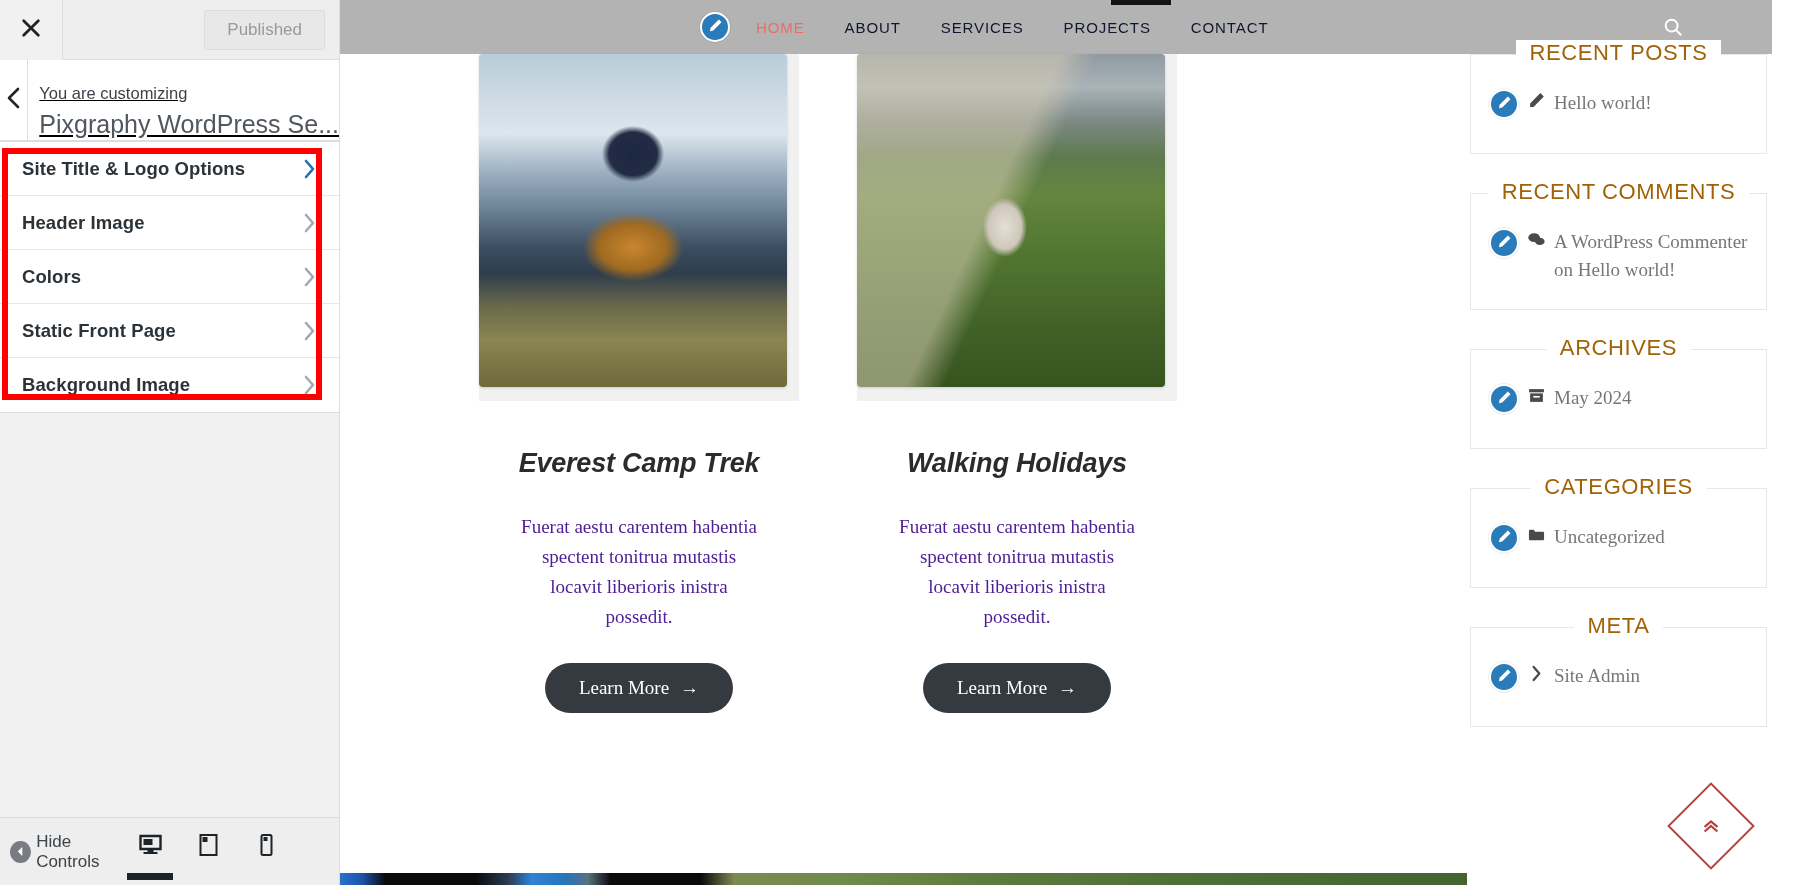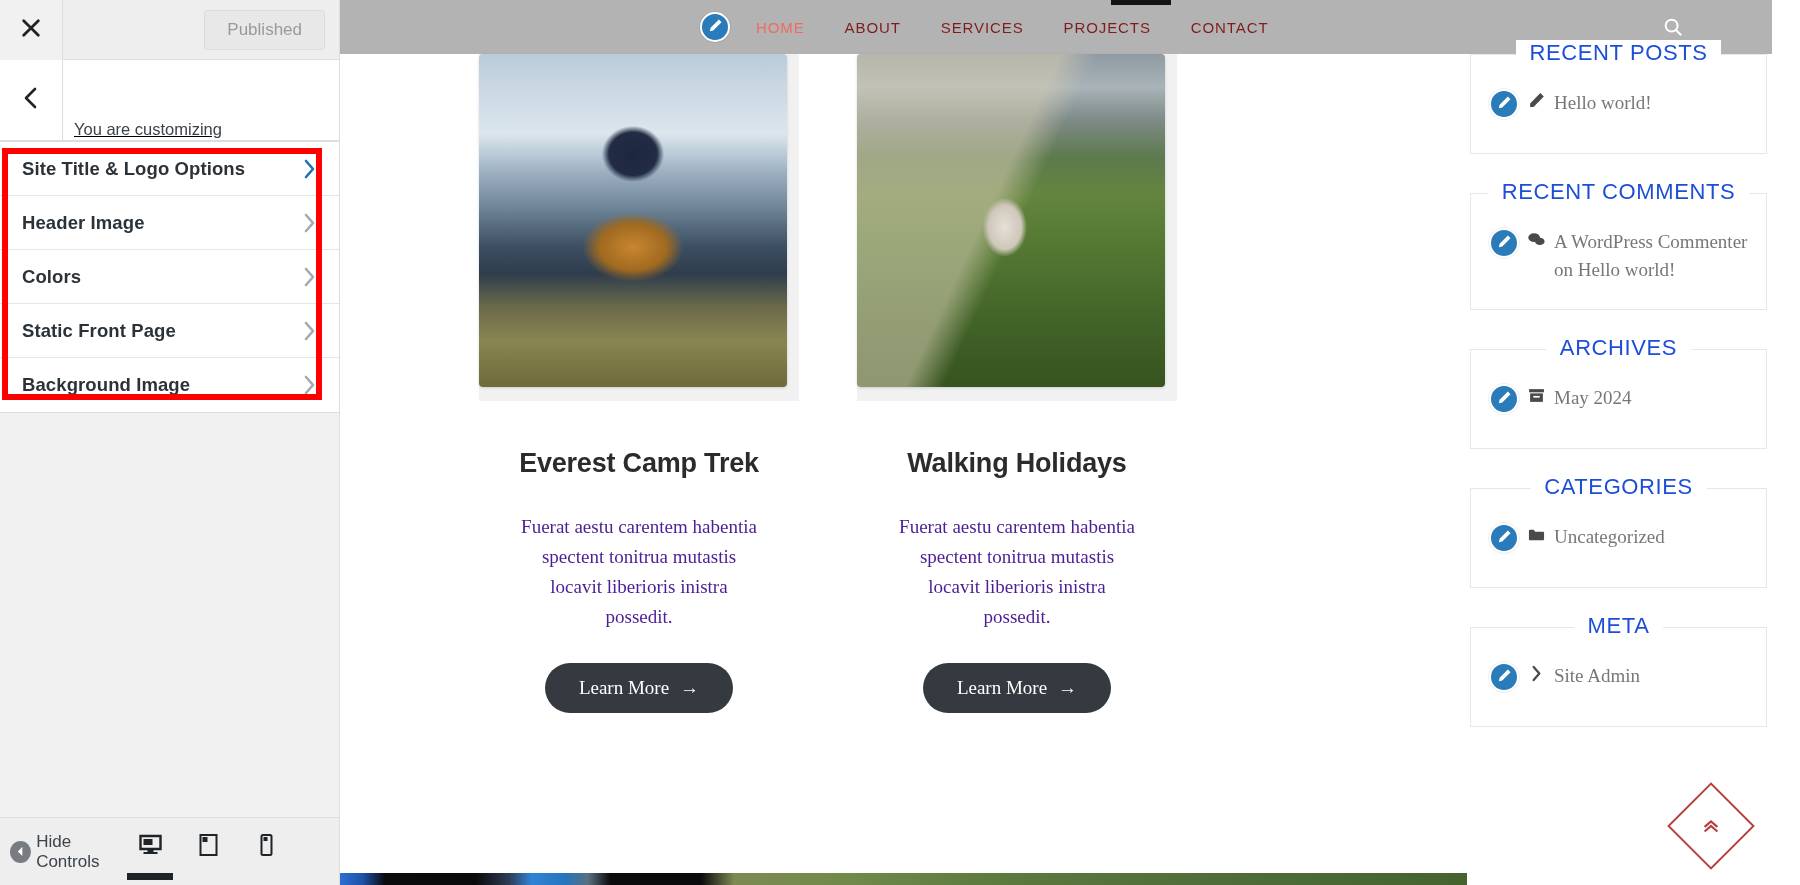--- a/index.html
+++ b/index.html
@@ -145,21 +145,21 @@
   .edit-pin {
     width: 30px; height: 30px; border-radius: 50%;
     background: #2a7bb9; border: 2px solid #fff;
     display: inline-flex; align-items: center; justify-content: center;
     box-shadow: 0 0 0 1px rgba(0,0,0,.06);
     cursor: pointer; flex: 0 0 auto;
   }
   .edit-pin svg { width: 15px; height: 15px; fill: #fff; }
   .nav { display: flex; align-items: flex-end; gap: 40px; margin-left: 26px; }
   .nav a {
-    font-size: 15px; letter-spacing: .9px; color: #7f1d1d;
+    font-size: 15px; letter-spacing: .9px; color: #0f172a;
     text-decoration: none; font-family: "Liberation Sans", sans-serif;
   }
   .nav a.current { color: #ef6b63; }
   .search-btn {
     position: absolute; right: 88px; top: 16px;
     cursor: pointer;
   }
   .search-btn svg { width: 22px; height: 22px; stroke: #fff; fill: none; stroke-width: 2.2; }
 
   .preview-body { display: flex; height: 831px; }
@@ -201,20 +201,21 @@
         #5d7a4e 31%, #63853f 42%,
         #557a33 56%, #4a6d2d 70%,
         #3f6026 84%, #37541f 100%);
   }
   .card-title {
     text-align: center;
     font-size: 27px; font-weight: 700; color: #2b2b2b;
     margin-top: 47px;
     font-family: "Liberation Sans", sans-serif;
     letter-spacing: -.2px;
+    font-style: italic;
   }
   .card-text {
     text-align: center;
     font-family: "Liberation Serif", serif;
     font-size: 19px; line-height: 1.58; color: #4c1d95;
     margin: 33px auto 0; width: 248px;
   }
   .card-btn-wrap { display: flex; justify-content: center; margin-top: 31px; }
   .learn-btn {
     background: #343a3f; color: #fff;
@@ -243,21 +244,21 @@
     margin: 0 0 39px 3px;
     width: 297px;
     padding: 26px 18px 26px 18px;
     min-height: 100px;
   }
   .widget-title {
     position: absolute; top: -15px; left: 50%;
     transform: translateX(-50%);
     background: #fff; padding: 0 14px;
     font-size: 22px; letter-spacing: .6px;
-    color: #1d4ed8; font-weight: 400;
+    color: #a16207; font-weight: 400;
     white-space: nowrap;
     font-family: "Liberation Sans", sans-serif;
   }
   .w-row { display: flex; align-items: flex-start; gap: 9px; margin-top: 8px; }
   .w-icon { color: #4a4a4a; display: inline-flex; align-items: center; padding-top: 3px; }
   .w-icon svg { width: 17px; height: 17px; fill: #4a4a4a; }
   .w-text {
     font-family: "Liberation Serif", serif;
     font-size: 19px; color: #777; line-height: 1.45;
   }
@@ -300,20 +301,21 @@
     <div class="cz-header">
       <div class="cz-back">
         <span>
           <svg viewBox="0 0 20 24">
               <path d="M14 3 L5 12 L14 21" stroke="#1d2327" stroke-width="2.6" fill="none" stroke-linecap="round" stroke-linejoin="round"></path>
             </svg>
         </span>
       </div>
       <div class="cz-titlebox">
         <div class="cz-kicker">You are customizing</div>
+        <div class="cz-title">Pixgraphy WordPress Se...</div>
       </div>
     </div>
 
     <div class="cz-menu-wrap">
       <div class="cz-menu" id="cz-menu">
           <div class="cz-item accent">
             <span class="cz-item-label">Site Title &amp; Logo Options</span>
             <span class="cz-chev">
               <svg viewBox="0 0 15 24">
                 <path d="M4 4 L11 12 L4 20" stroke="currentColor" stroke-width="2.6" fill="none" stroke-linecap="round" stroke-linejoin="round"></path>

